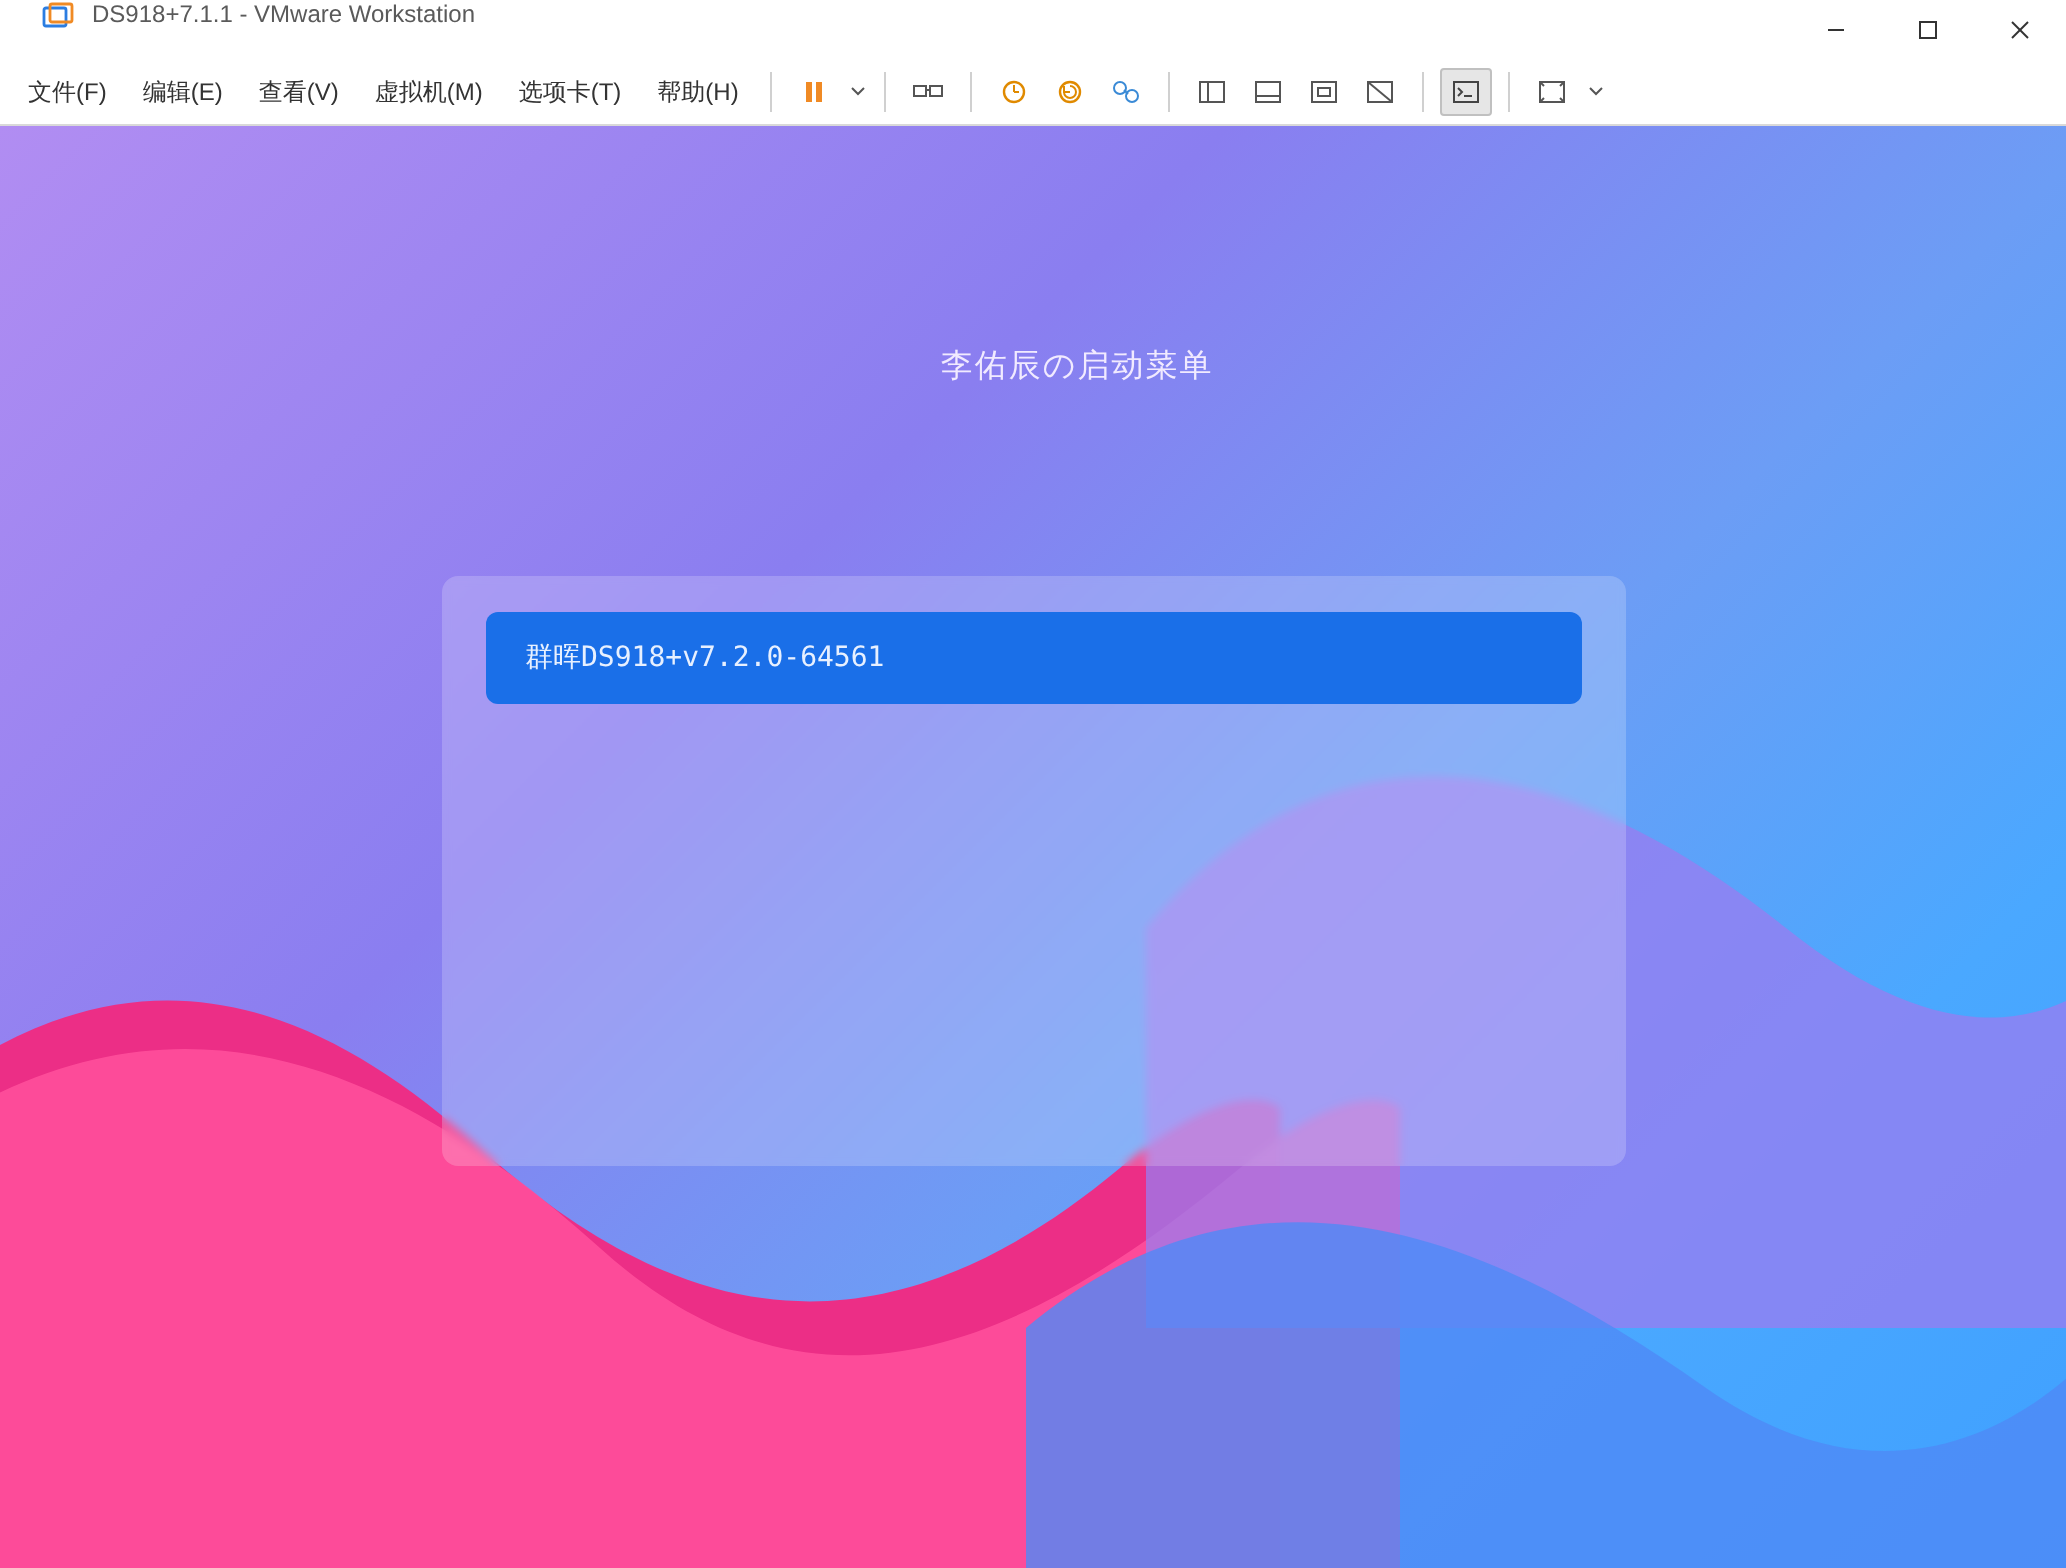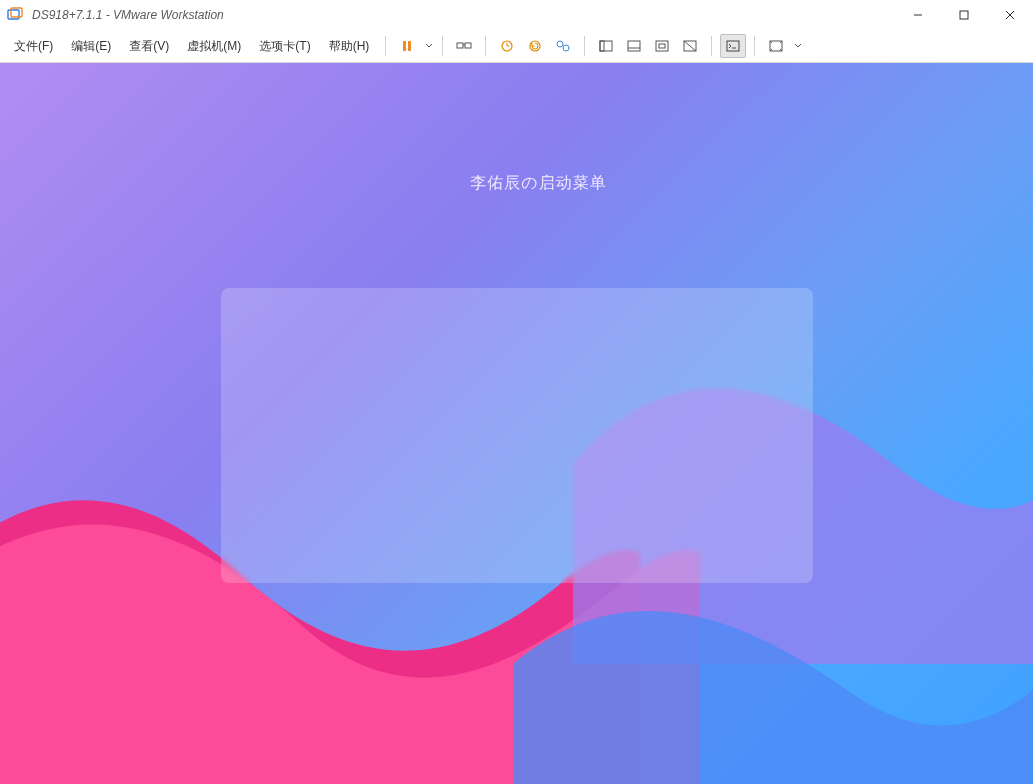--- a/index.html
+++ b/index.html
@@ -1,26 +1,25 @@
 <!DOCTYPE html>
 <html><head>
 <meta charset="utf-8">
 <style>
   * { box-sizing: border-box; margin: 0; padding: 0; }
   html, body { width: 1033px; height: 784px; font-family: "Segoe UI", "Microsoft YaHei", sans-serif; overflow: hidden; background: #fff; }
 
   
   .titlebar {
     height: 30px;
-    display: flex; align-items: center;
-    padding-left: 6px;
+    display: flex; 
+    padding-left: 20px;
     color: #444;
     font-size: 12px;
     background: #ffffff;
-    font-style: italic;
   }
   .titlebar .app-icon {
     width: 18px; height: 18px; margin-right: 8px;
     display: flex; align-items: center; justify-content: center;
     flex-shrink: 0;
   }
   .titlebar .title { flex: 0 0 auto; color: #5a5a5a; }
   .titlebar .spacer { flex: 1 1 auto; }
   .win-btn {
     width: 46px; height: 30px;
@@ -286,14 +285,17 @@
   </div>
   <div class="blob" style="right:-40px; bottom:-40px;">
     <svg width="560" height="360" viewBox="0 0 560 360">
       <path d="M0,200 C120,100 240,160 340,230 C440,300 520,240 560,180 L560,360 L0,360 Z" fill="#4f8af6" opacity="0.8"></path>
     </svg>
   </div>
 
   <div class="boot-title">李佑辰の启动菜单</div>
 
   <div class="boot-panel">
+    <div class="boot-option selected">
+      <span>群晖DS918+v7.2.0-64561</span>
+    </div>
   </div>
 </div>
 
 </body></html>

